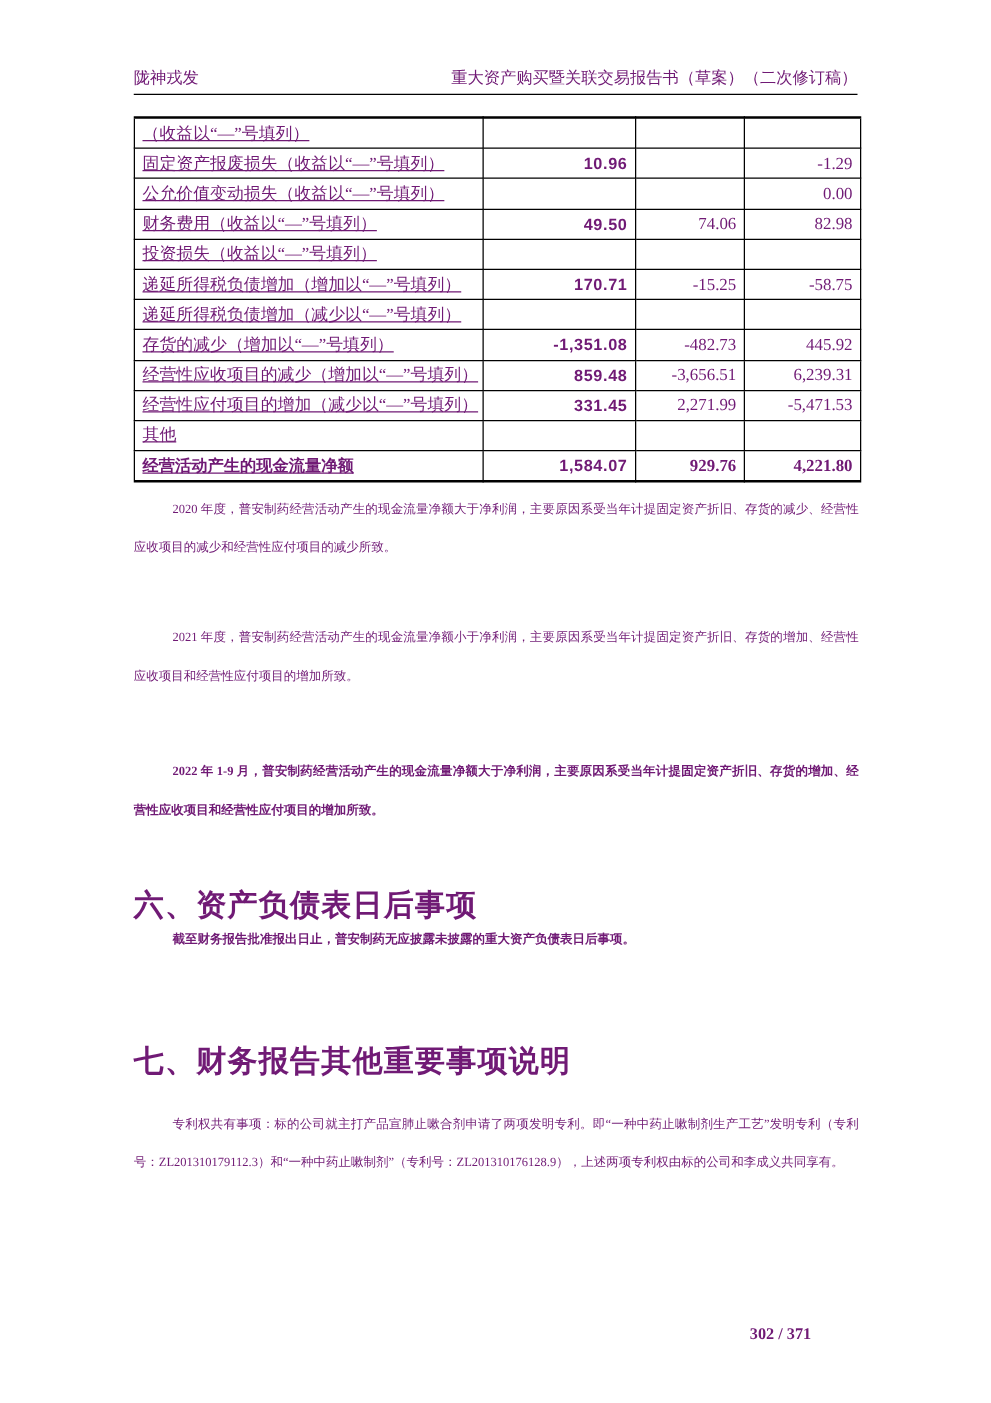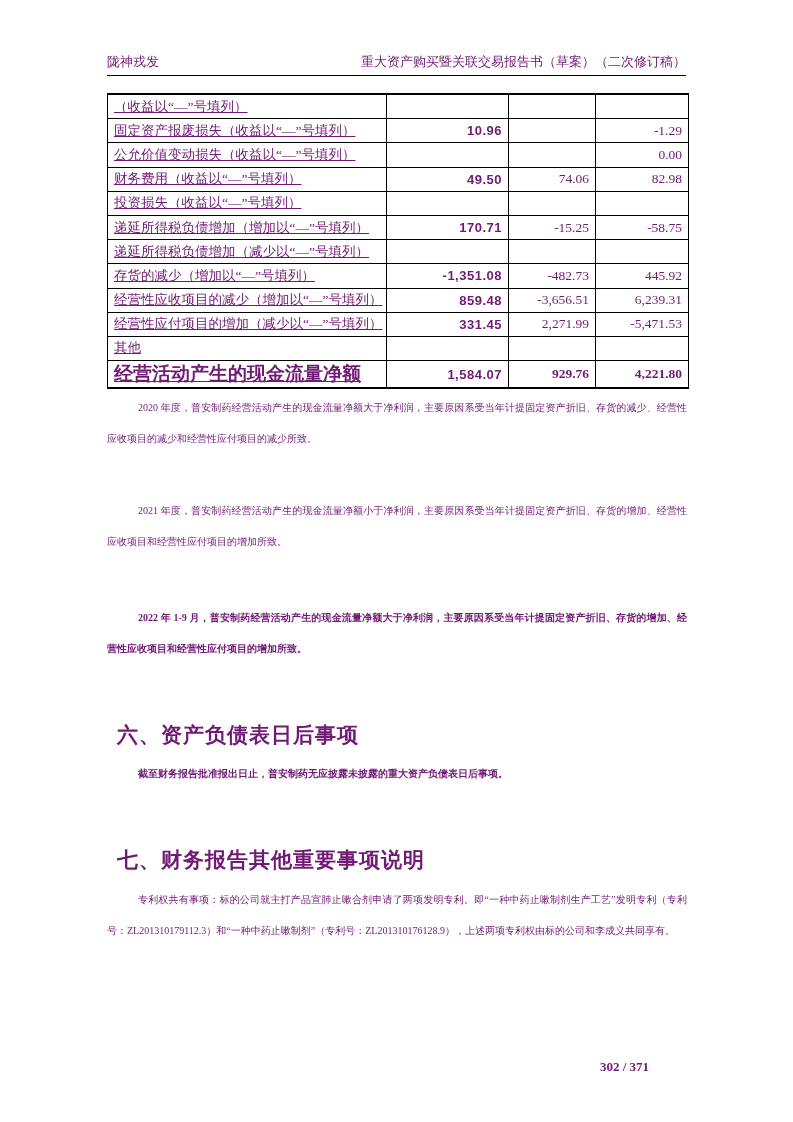--- a/index.html
+++ b/index.html
@@ -52,64 +52,64 @@
   .fin-table td.c-num { text-align: right; padding-right: 6px; margin-left: 24px; }
   .fin-table td.c-v1 {
     font-family: "Liberation Sans", "DejaVu Sans", sans-serif;
     font-weight: 700;
     font-size: 13px;
     letter-spacing: 0.5px;
   }
   .fin-table tr.total td { font-weight: 700; }
   .fin-table tr.total td.c-label {
     font-family: "Liberation Sans", "DejaVu Sans", sans-serif;
-    font-size: 19px;
+    font-size: 13px;
   }
 
   
   .para {
     position: absolute;
     left: 107px;
     width: 580px;
     margin: 0;
     font-size: 10px;
     line-height: 31px;
     text-align: justify;
     text-indent: 31px;
   }
   .para.bold-kai { font-weight: 700; }
 
   
   .h-sec {
     position: absolute;
     left: 107px;
     width: 600px;
-    margin: 10px;
+    margin: 0;
     font-family: "Liberation Sans", "DejaVu Sans", sans-serif;
     font-weight: 700;
-    font-size: 21px;
+    font-size: 24px;
     line-height: 28px;
     letter-spacing: 1px;
   }
 
   
   .footer-page {
     position: absolute;
     top: 1026px;
     right: 144px;
     font-size: 13px;
     font-weight: 700;
     margin-top: 33px;
   }
 
   .t-p2020 { top: 392px; }
   .t-p2021 { top: 495px; }
   .t-p2022 { top: 602px; }
   .t-h6    { top: 711px; }
-  .t-pbal  { top: 758px; }
+  .t-pbal  { top: 736px; }
   .t-h7    { top: 836px; }
   .t-ppat  { top: 884px; }
 </style>
 </head>
 <body>
 
 <div class="page">
 
   <div class="doc-header">
     <span>陇神戎发</span>

